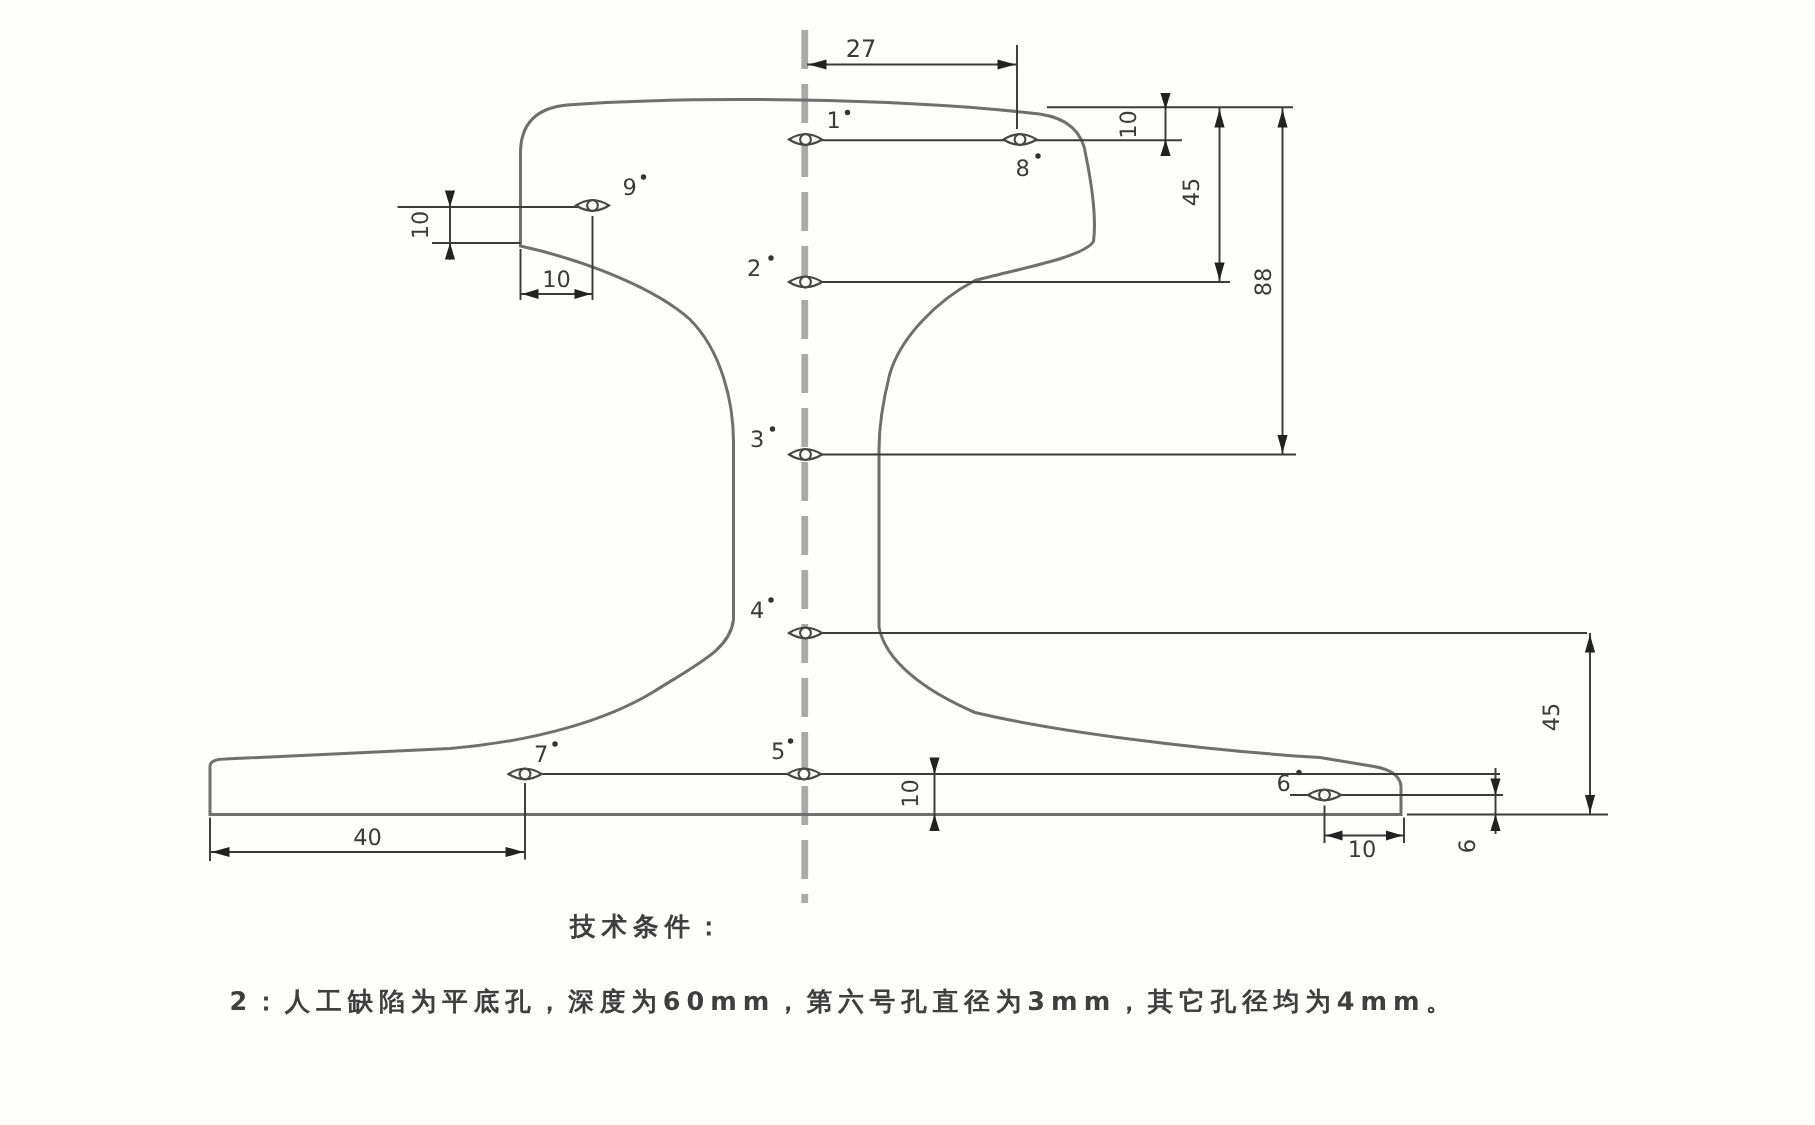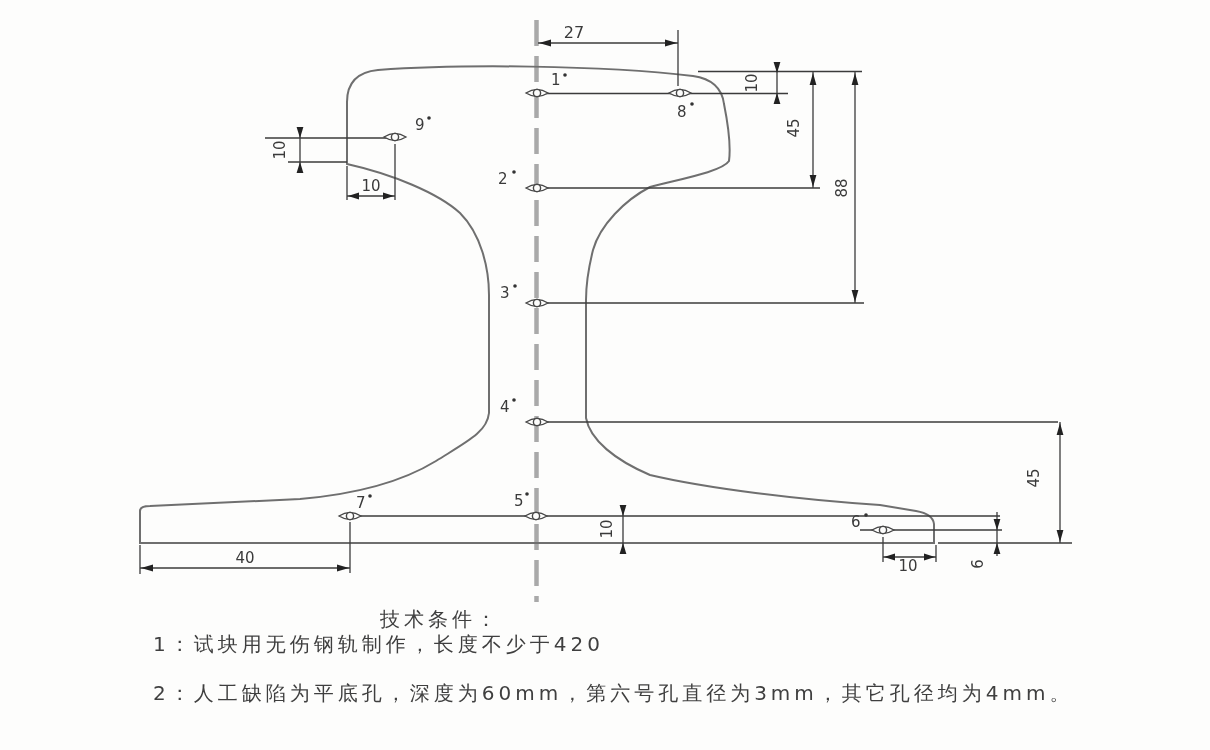--- a/index.html
+++ b/index.html
@@ -7,26 +7,26 @@
     width:1210px;height:750px;position:relative;overflow:hidden;
     background:#fdfdfc;
     font-family:"DejaVu Sans","Liberation Sans",sans-serif;
   }
   #stage{position:absolute;left:0;top:0;width:1034px;height:750px;border-radius:30px;}
   svg text{fill:#3a3a3a;font-family:"DejaVu Sans","Liberation Sans",sans-serif;}
   .dimtxt{font-size:15px;}
   .dimtxt-big{font-size:16px;}
   .holelbl{font-size:15px;}
   .notes{
-    position:absolute;color:#3f3f3f;font-weight:400;
-    font-size:20px;letter-spacing:4px;white-space:nowrap;
+    position:absolute;color:#3f3f3f;font-weight:700;
+    font-size:17px;letter-spacing:4px;white-space:nowrap;
   }
   .notes-header{left:380px;top:606px;}
   .note-line1{left:153px;top:631px;}
-  .note-line2{left:153px;top:656px;margin-top:24px;}
+  .note-line2{left:153px;top:656px;}
   .caption{
     position:absolute;left:243px;top:690px;white-space:nowrap;
     font-size:37px;font-weight:bold;letter-spacing:5px;color:#2b51c5;
   }
 </style>
 </head>
 <body>
 
 <div id="stage">
 
@@ -173,17 +173,16 @@
       <circle cx="527" cy="494" r="1.8" fill="#333"></circle>
       <text class="holelbl" x="356" y="508">7</text>
       <circle cx="370" cy="496" r="1.8" fill="#333"></circle>
       <text class="holelbl" x="851" y="527">6</text>
       <circle cx="866" cy="515" r="1.8" fill="#333"></circle>
     </g>
   </svg>
 
   
   <div class="notes notes-header">技术条件：</div>
-  <div class="notes note-line1">1：试块用无伤钢轨制作，长度不少于420</div>
   <div class="notes note-line2">2：人工缺陷为平底孔，深度为60mm，第六号孔直径为3mm，其它孔径均为4mm。</div>
 
   
 </div>
 
 </body></html>

